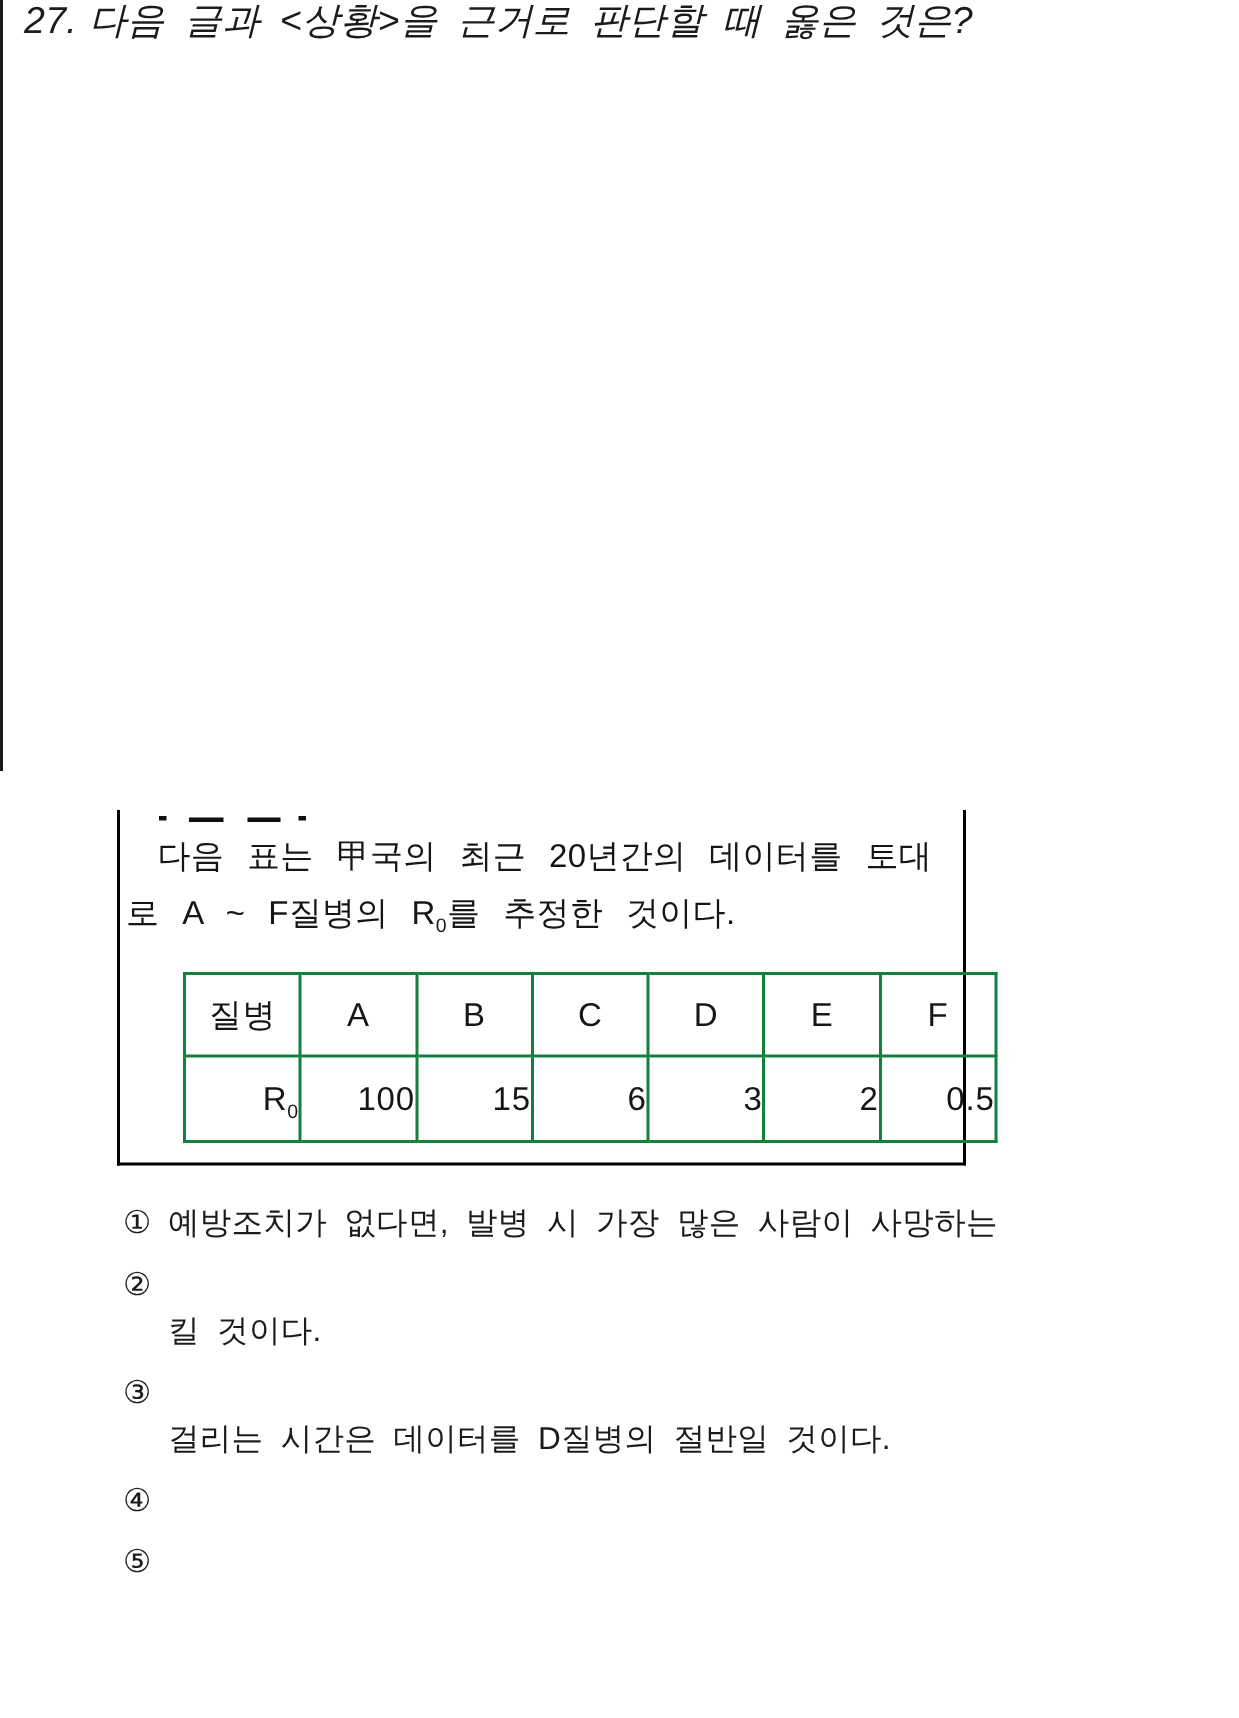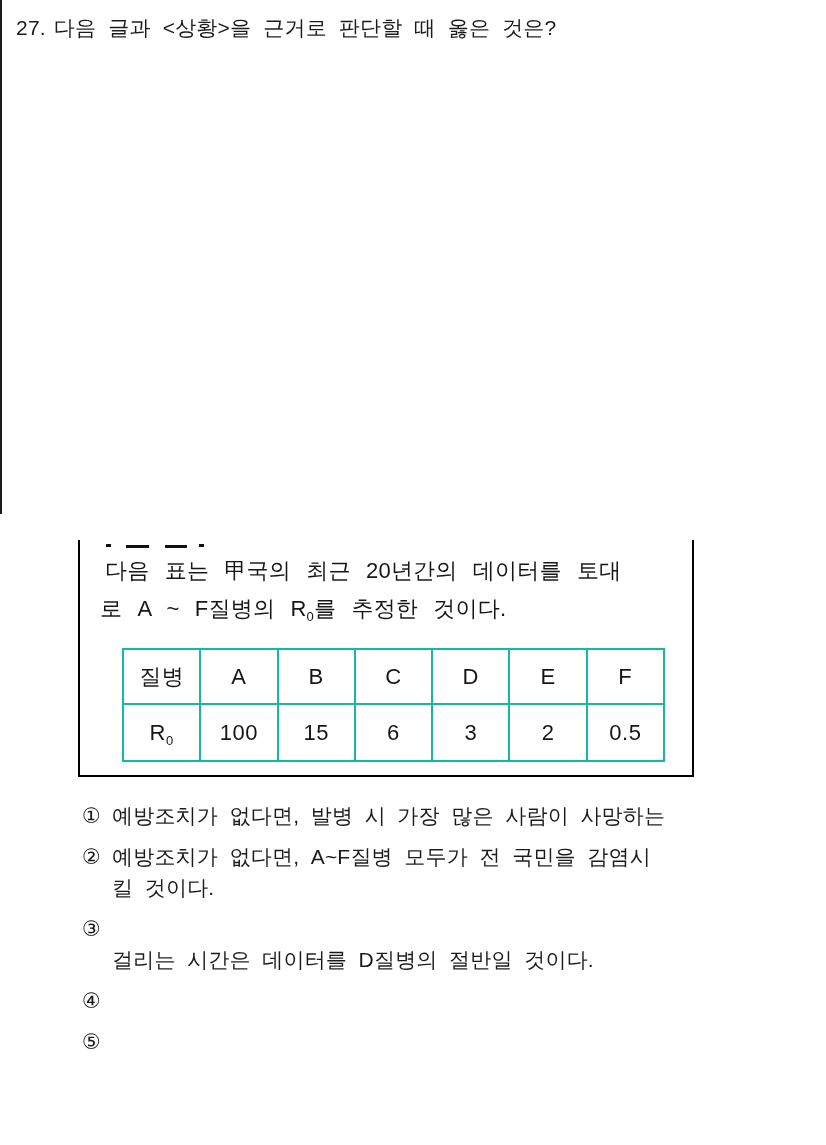--- a/index.html
+++ b/index.html
@@ -16,79 +16,80 @@
   .column-rule {
     position: absolute;
     left: 0; top: 0;
     width: 2px; height: 514px;
     background: #1a1a1a;
   }
 
   
   .question-title {
     position: absolute;
-    left: 16px; top: 14px;
-    font-size: 21px;
+    left: 16px; top: 0;
+    font-size: 25px;
     line-height: 28px;
     letter-spacing: 0.2px;
     word-spacing: 6px;
     white-space: nowrap;
+    font-style: italic;
   }
   .question-title .qnum { margin-right: 8px; }
 
   
   .situation-box {
     position: absolute;
     left: 78px; top: 540px;
-    width: 616px; height: 237px;
+    width: 566px; height: 237px;
     border: 2px solid #000000;
     border-top: none;
   }
   .frag { position: absolute; background: #101010; }
   .frag.dot1 { left: 26px;  top: 4px; width: 5px;  height: 3px; }
   .frag.bar1 { left: 46px;  top: 5px; width: 23px; height: 3px; }
   .frag.bar2 { left: 85px;  top: 5px; width: 22px; height: 3px; }
   .frag.dot2 { left: 119px; top: 4px; width: 5px;  height: 3px; }
 
   .box-line {
     position: absolute;
     font-size: 22px;
     line-height: 26px;
     letter-spacing: 0.2px;
     word-spacing: 9px;
     white-space: nowrap;
     color: #161616;
   }
   .box-line.l1 { left: 25px; top: 18px; }
-  .box-line.l2 { left: 20px;  top: 56px; }
+  .box-line.l2 { left: 4px;  top: 56px; }
   sub.r0sub {
     font-size: 13px;
     vertical-align: sub;
     line-height: 0;
   }
 
   
   table.r0-table {
     position: absolute;
     left: 42px; top: 108px;
     width: 543px;
     border-collapse: collapse;
     table-layout: fixed;
   }
   .r0-table th, .r0-table td {
-    border: 2px solid #14b8a6;
+    border: 2px solid #15803d;
     text-align: center;
     vertical-align: middle;
     font-size: 22px;
     font-weight: normal;
     color: #161616;
     letter-spacing: 0.5px;
   }
   .r0-table thead th { height: 55px; }
-  .r0-table tbody td { height: 57px; }
+  .r0-table tbody td { height: 57px; text-align: right; }
 
   
   .options {
     position: absolute;
     left: 82px; top: 800px;
     width: 730px;
   }
   .option {
     display: grid;
     grid-template-columns: 30px 1fr;
@@ -152,21 +153,21 @@
 <div class="options">
   <div class="option">
     <span class="marker">①</span>
     <span class="text">
       <span class="line">예방조치가 없다면, 발병 시 가장 많은 사람이 사망하는</span><br>
     </span>
   </div>
   <div class="option">
     <span class="marker">②</span>
     <span class="text">
-      <span class="line">예방조치가 없다면, A~F질병 모두가 전 국민을 감염시</span><br>
+      <br>
       <span class="line">킬 것이다.</span>
     </span>
   </div>
   <div class="option">
     <span class="marker">③</span>
     <span class="text">
       <br>
       <span class="line">걸리는 시간은 데이터를 D질병의 절반일 것이다.</span>
     </span>
   </div>

